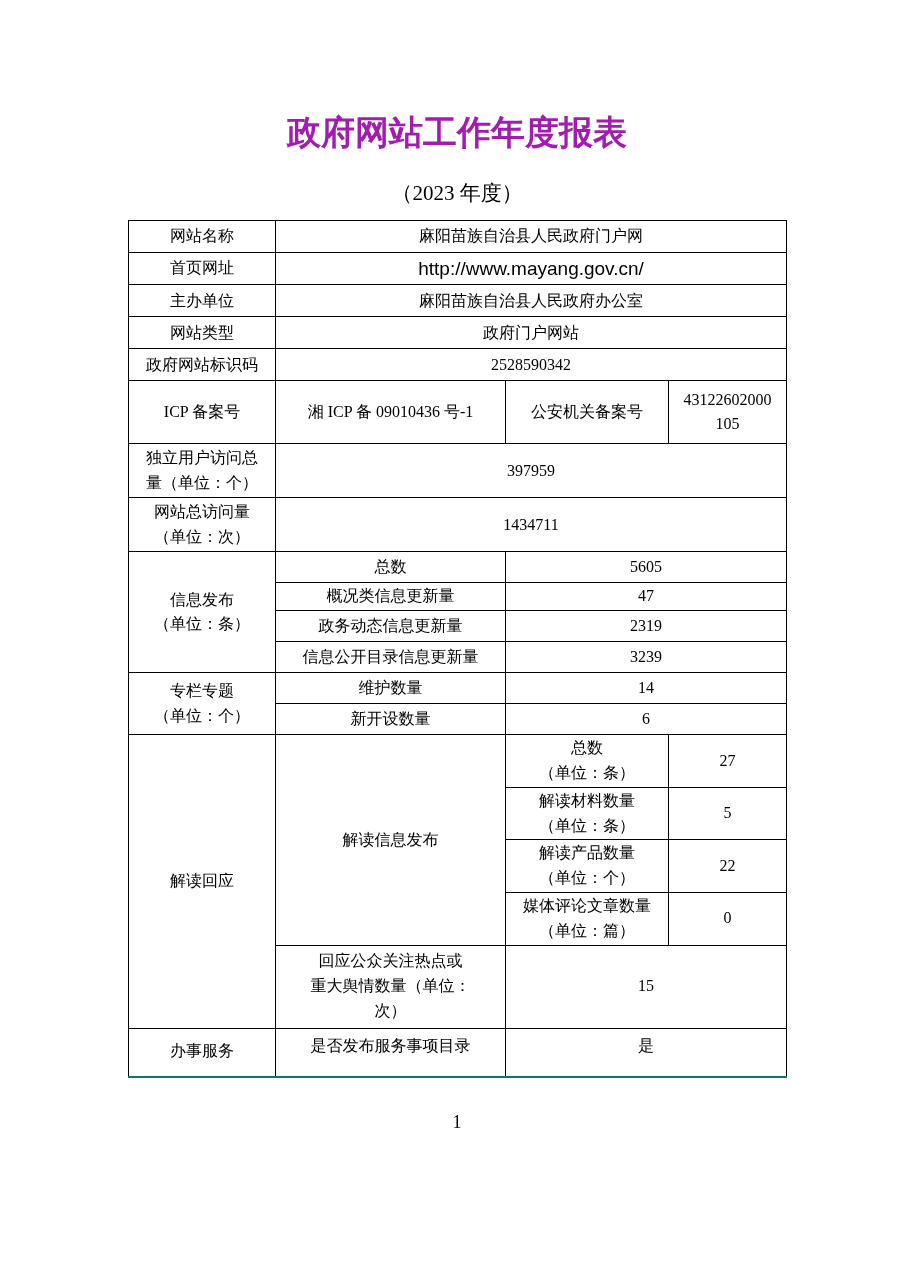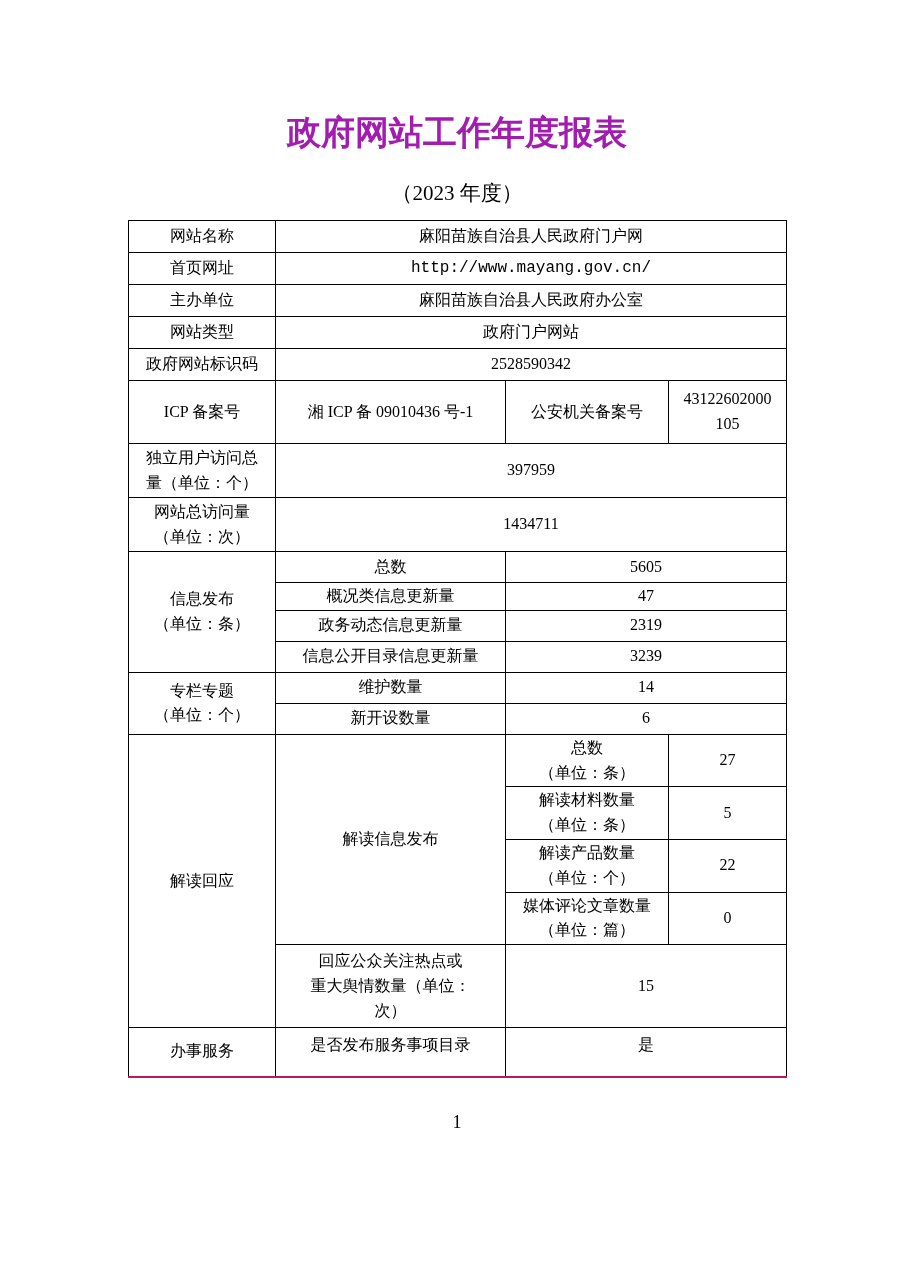--- a/index.html
+++ b/index.html
@@ -25,30 +25,30 @@
     margin: 58px 0 0 0;
     font-size: 18px; font-weight: 700; line-height: 26px;
     letter-spacing: 0.5px;
   }
   table.report {
     margin-top: 4px;
     border-collapse: collapse; table-layout: fixed;
     width: 658px;
     border: 1px solid #000;
   }
-  table.report { border-bottom: 2px solid #be185d; }
+  table.report { border-bottom: 2px solid #0f766e; }
   td {
     border: 1px solid #000;
     text-align: center; vertical-align: middle;
     font-size: 16px; line-height: 1.55;
     padding: 1px 4px;
     white-space: pre-line;
     overflow: hidden;
   }
-  td.url-cell { font-family: Liberation Mono, monospace; font-size: 16px; }
+  td.url-cell { font-family: Liberation Sans, sans-serif; font-size: 19px; }
   td.vtop { vertical-align: top; padding-top: 5px; }
   td.vbottom { vertical-align: bottom; padding-bottom: 12px; }
   .page-number { margin-top: 34px; text-align: center; font-size: 18px; }
 </style>
 </head>
 <body>
 
 <div class="content">
 
   <h1 class="doc-title">政府网站工作年度报表</h1>

